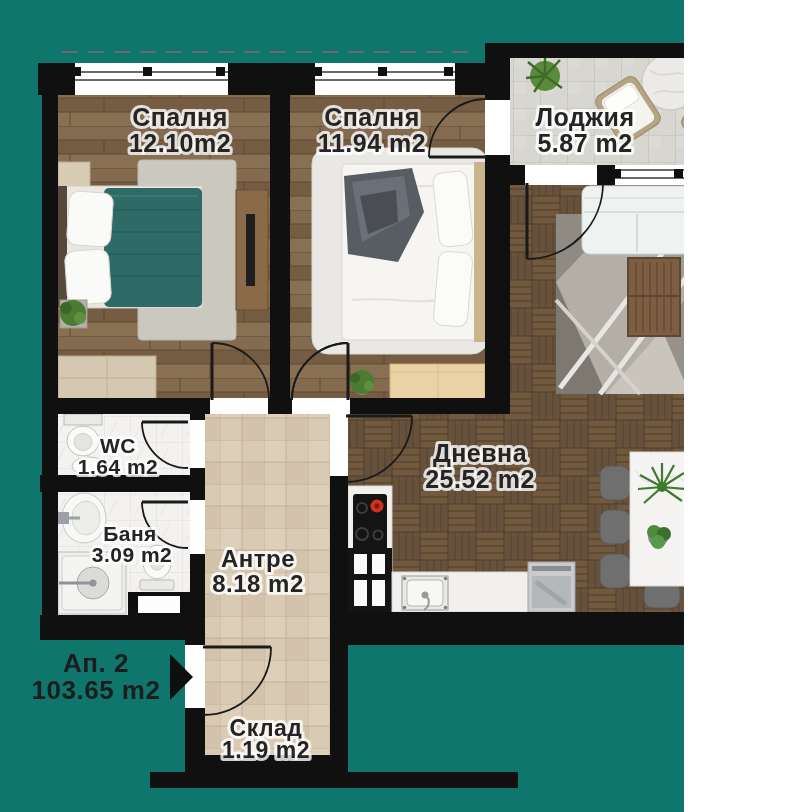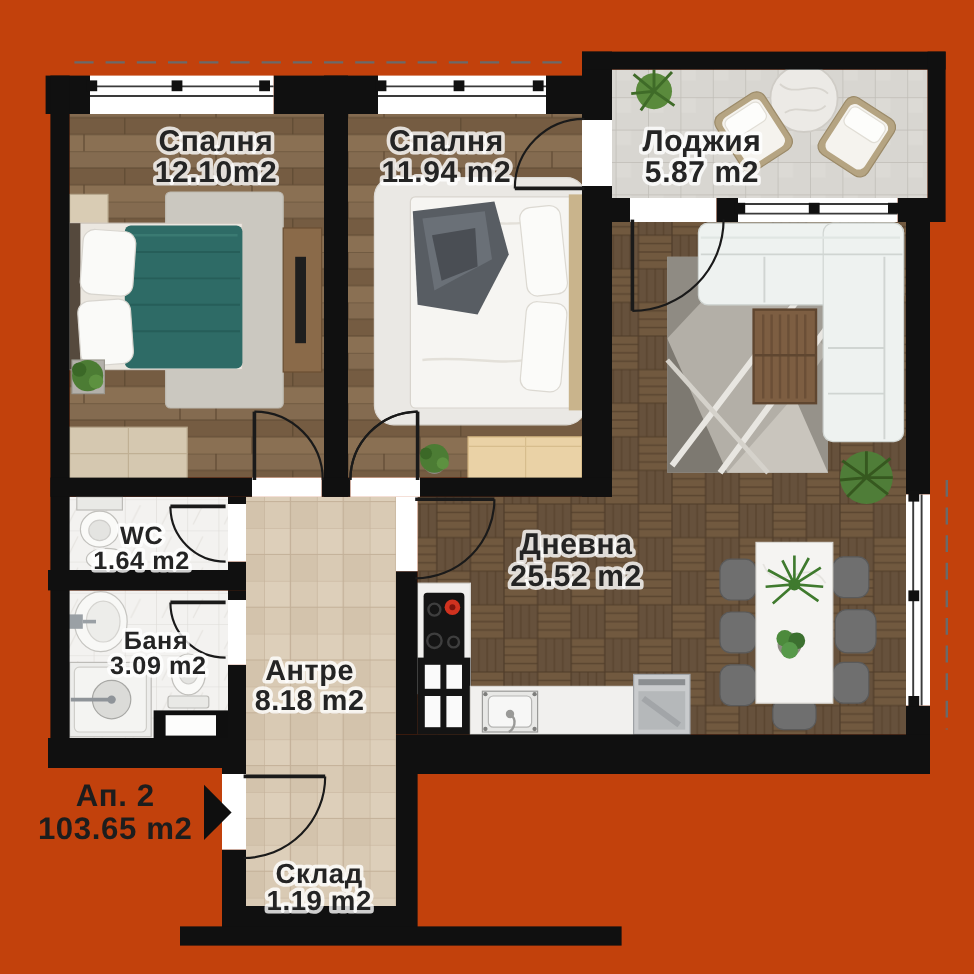--- a/index.html
+++ b/index.html
@@ -1,16 +1,16 @@
 <!DOCTYPE html>
 <html><head>
 <meta charset="utf-8">
 <style>
   html,body{margin:0;padding:0;background:#ffffff;}
-  .stage{position:relative;width:812px;height:812px;background:#c2410c;overflow:hidden;
+  .stage{position:relative;width:684px;height:812px;background:#0f766e;overflow:hidden;
          font-family:"Liberation Sans", sans-serif;}
   svg{display:block}
   .lbl{font-family:"Liberation Sans", sans-serif;font-weight:700;fill:#242424;
        text-anchor:middle;paint-order:stroke;stroke:#ffffff;stroke-opacity:.8;
        stroke-width:6;stroke-linejoin:round;letter-spacing:.5px}
   .lbl-plain{font-family:"Liberation Sans", sans-serif;font-weight:700;fill:#1d1d1d;
        text-anchor:middle;letter-spacing:.5px}
 </style>
 </head>
 <body>

